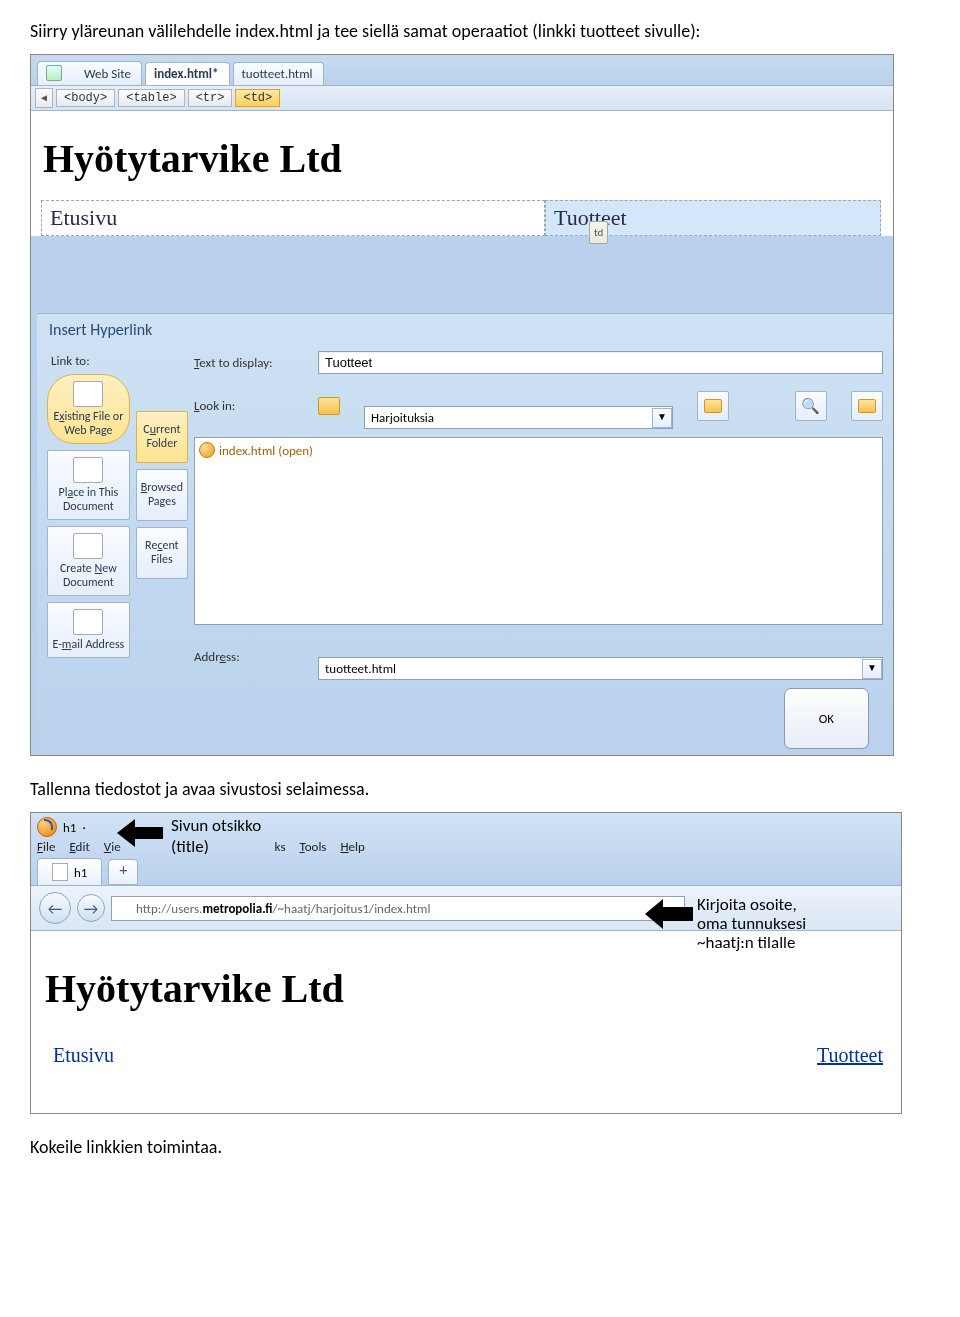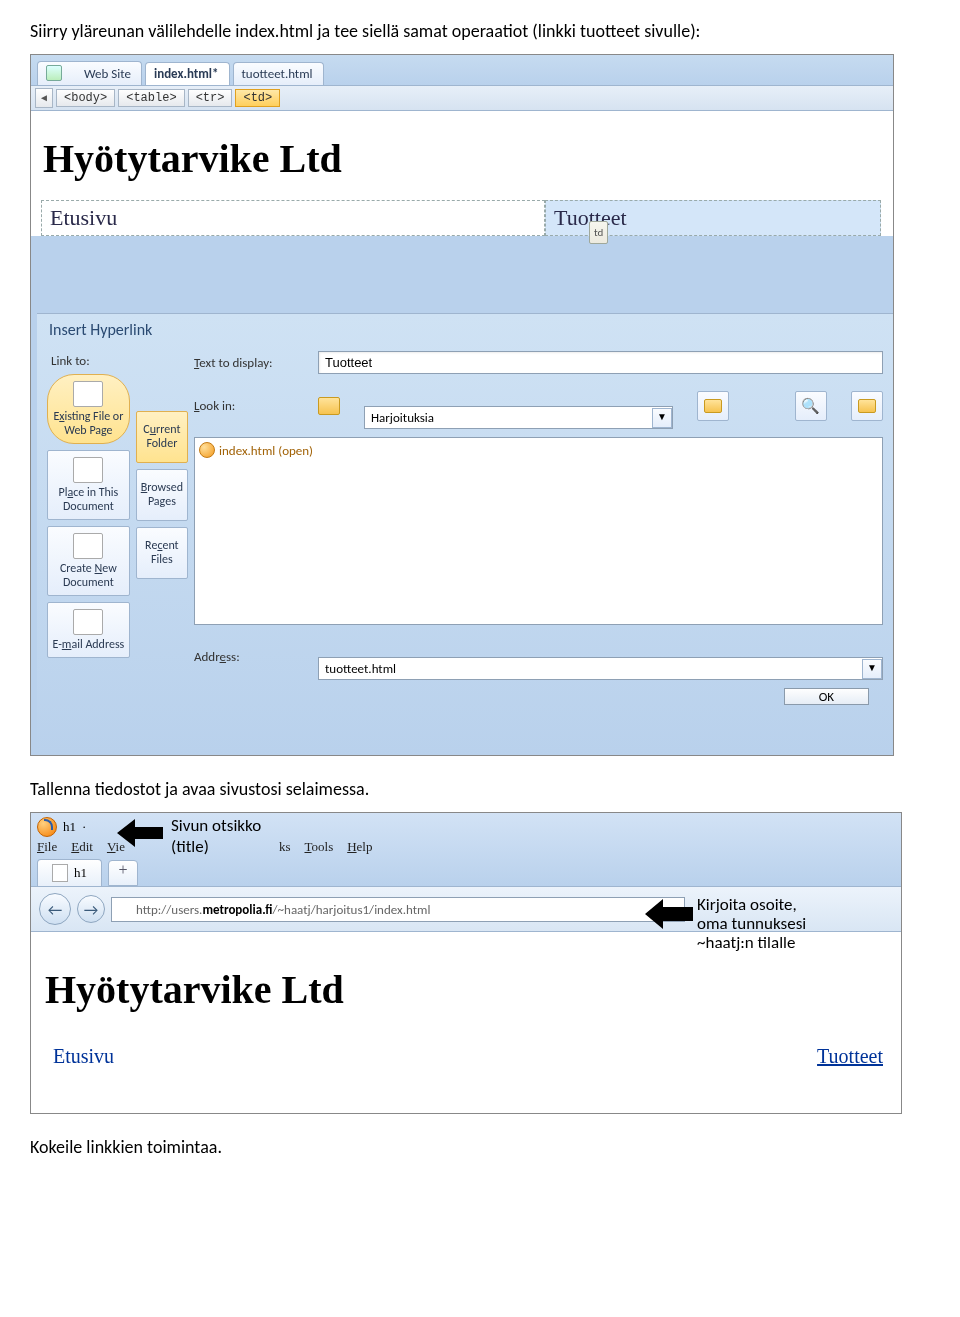--- a/index.html
+++ b/index.html
@@ -44,25 +44,25 @@
   .frow { display: flex; align-items: center; margin-bottom: 8px; gap: 24px; }
   .flbl { font-size: 13px; color: #333; width: 100px; }
   .finput { flex: 1; border: 1px solid #8ea0b4; background: #fff; padding: 3px 6px; font-size: 13px; box-shadow: inset 1px 1px 2px rgba(0,0,0,.08);}
   .drop { border: 1px solid #8ea0b4; background: #fff; padding: 3px 6px; font-size: 13px; width: 295px; display:flex; justify-content:space-between; align-items:center;margin-top:24px;}
   .drop .arrow { border:1px solid #9fb5cf; width:18px; height:18px; margin:-3px -6px -3px 0; background:linear-gradient(#fafcff,#e5eefb); text-align:center; line-height:16px; font-size:10px;}
   .folder-ico { width:20px; height:16px; background:linear-gradient(#ffe39a,#f6c350); border:1px solid #c99a20; border-radius:2px; }
   .icon-btn { width:30px; height:28px; border:1px solid #9fb5cf; background:linear-gradient(#fafcff,#e5eefb); border-radius:2px; display:flex; align-items:center; justify-content:center;}
   .filelist { border: 1px solid #8ea0b4; background: #fff; height: 180px; margin: 0 0 8px 0; padding: 3px 4px; font-size: 13px; color:#a16207;}
   .filelist .fitem { display:flex; align-items:center; gap:4px; padding:1px 0;}
   .ffico { width:14px; height:14px; border:1px solid #c47a12; background:radial-gradient(circle at 30% 30%,#ffdf9a,#f39a1e); border-radius:50%;}
-  .okbtn { border:1px solid #8a9aab; background:linear-gradient(#fefefe,#e6edf6); padding:0 34px; font-size:13px; border-radius:0; cursor:pointer;}
+  .okbtn { border:1px solid #8a9aab; background:linear-gradient(#fefefe,#e6edf6); padding:22px 34px; font-size:13px; border-radius:7px; cursor:pointer;}
   .ok-row { display:flex; justify-content:flex-end; padding:0 14px 0 0;}
   
   .scr2 { width: 870px; height: 300px; overflow:hidden; background:#fff;}
-  .ff-top { background: linear-gradient(#d2e2f5,#b9d1ec); border-bottom:1px solid #9fb5cf;font-family:Liberation Serif, serif;}
+  .ff-top { background: linear-gradient(#d2e2f5,#b9d1ec); border-bottom:1px solid #9fb5cf;}
   .ff-title { display:flex; align-items:center; gap:6px; padding:4px 6px 0 6px;}
   .ff-ico-ball { width:18px; height:18px; border-radius:50%; background:radial-gradient(circle at 30% 30%,#ffd080,#f57c00); border:1px solid #c46200; position:relative;}
   .ff-ico-ball:after{content:""; position:absolute; left:6px; top:1px; width:7px; height:9px; border:2px solid #2a5caa; border-left:none; border-bottom:none; border-radius:0 8px 0 0;}
   .ff-menus { display:flex; gap:14px; padding:2px 6px 4px 6px; font-size:13px; color:#222;}
   .ff-tabs { display:flex; align-items:flex-end; padding:0 6px;}
   .ff-tab { border:1px solid #9fb5cf; border-bottom:none; background:linear-gradient(#fff,#e8f0fa); padding:4px 14px; border-radius:4px 4px 0 0; display:flex; align-items:center; gap:6px; font-size:13px;}
   .ff-tab .pageico { width:14px; height:16px; background:#fff; border:1px solid #aaa;}
   .ff-add { width:28px; height:24px; border:1px solid #9fb5cf; background:linear-gradient(#fff,#e8f0fa); margin-left:6px; border-radius:4px 4px 0 0; text-align:center; font-size:16px; color:#556;}
   .ff-nav { display:flex; align-items:center; gap:6px; padding:6px 8px; background:linear-gradient(#ecf3fb,#d9e6f4); border-bottom:1px solid #9fb5cf;}
   .navbtn { width:30px; height:30px; border-radius:50%; border:1px solid #8ea6c0; background:linear-gradient(#f8fbff,#cfe0f2); display:flex; align-items:center; justify-content:center; font-size:16px; color:#3a5a7a;}

